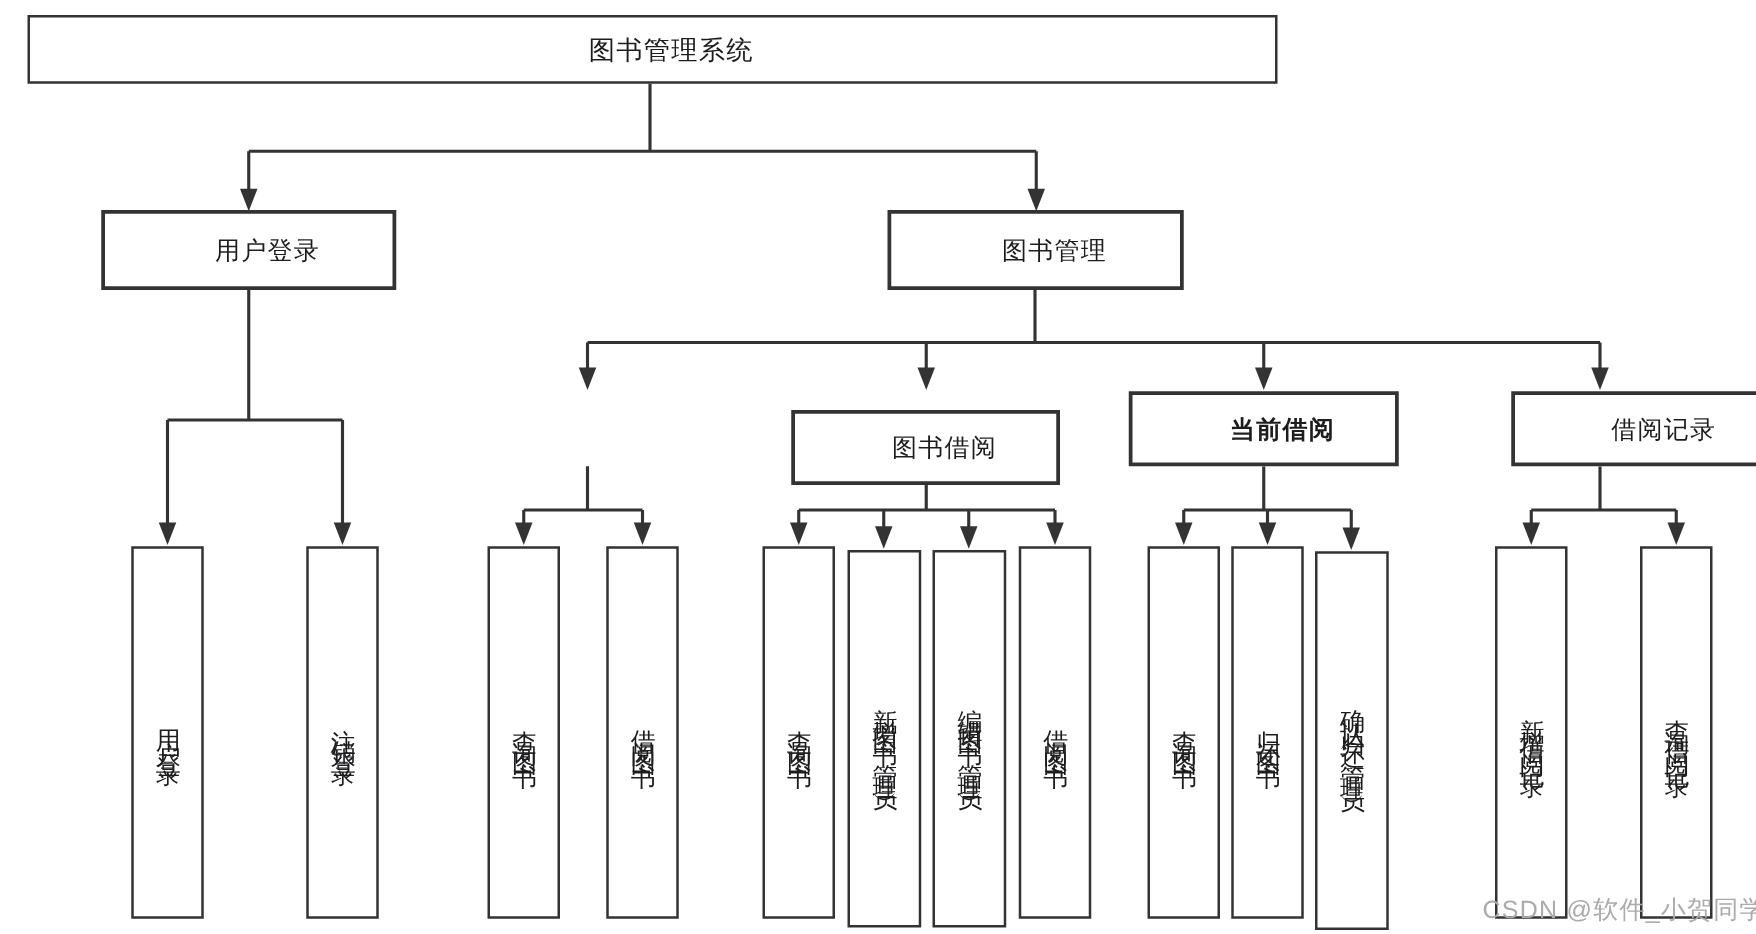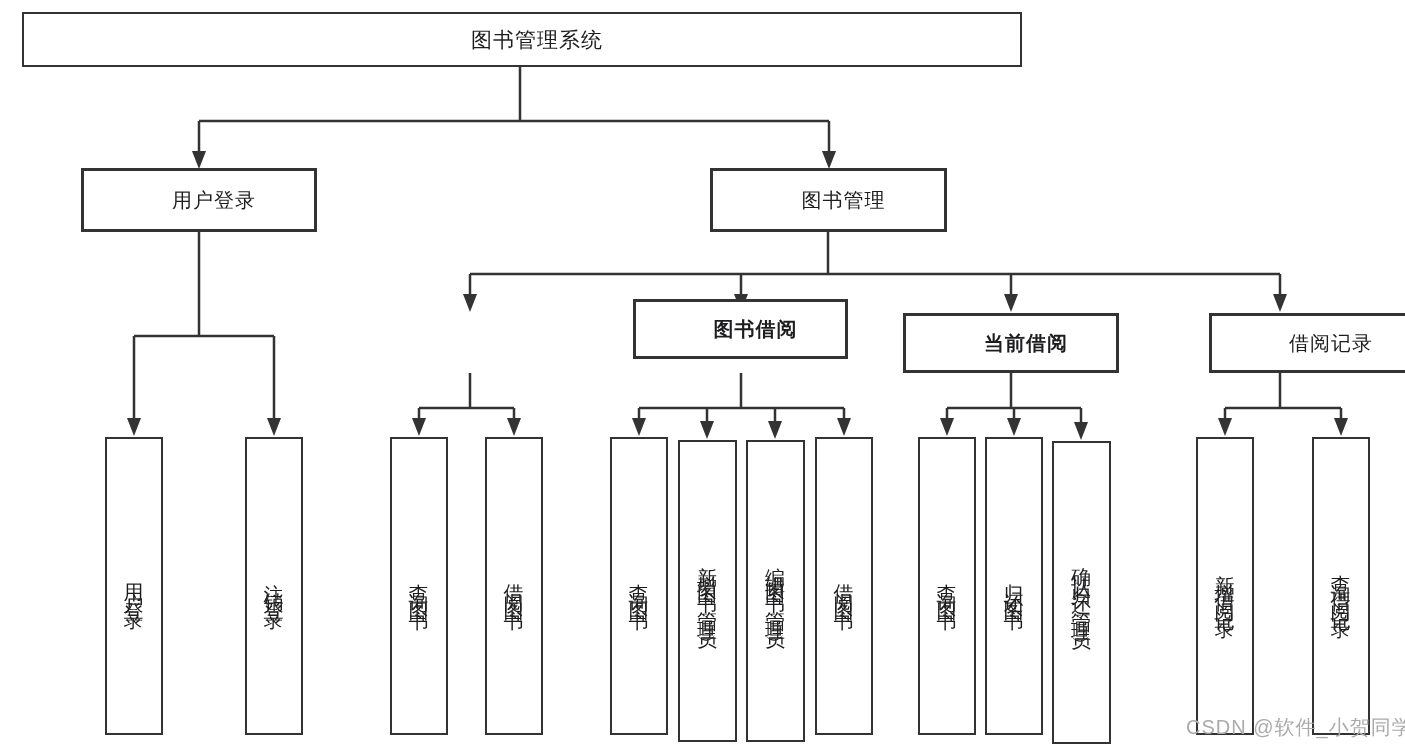--- a/index.html
+++ b/index.html
@@ -127,21 +127,21 @@
     <span>图书管理系统</span>
   </div>
 
   <div class="node hbox" style="left:81px; top:168px; width:236px; height:64px;">
     <span>用户登录</span>
   </div>
   <div class="node hbox" style="left:710px; top:168px; width:237px; height:64px;">
     <span>图书管理</span>
   </div>
 
-  <div class="node hbox" style="left:633px; top:299px; width:215px; height:60px;font-weight:bold;">
+  <div class="node hbox" style="left:633px; top:328px; width:215px; height:60px;">
     <span>图书借阅</span>
   </div>
   <div class="node hbox" style="left:903px; top:313px; width:216px; height:60px;font-weight:bold;">
     <span>当前借阅</span>
   </div>
   <div class="node hbox" style="left:1173px; top:313px; width:214px; height:60px;margin-left:36px;">
     <span>借阅记录</span>
   </div>
 
   <div class="node vbox" style="left:105px; top:437px; width:58px; height:298px;">

